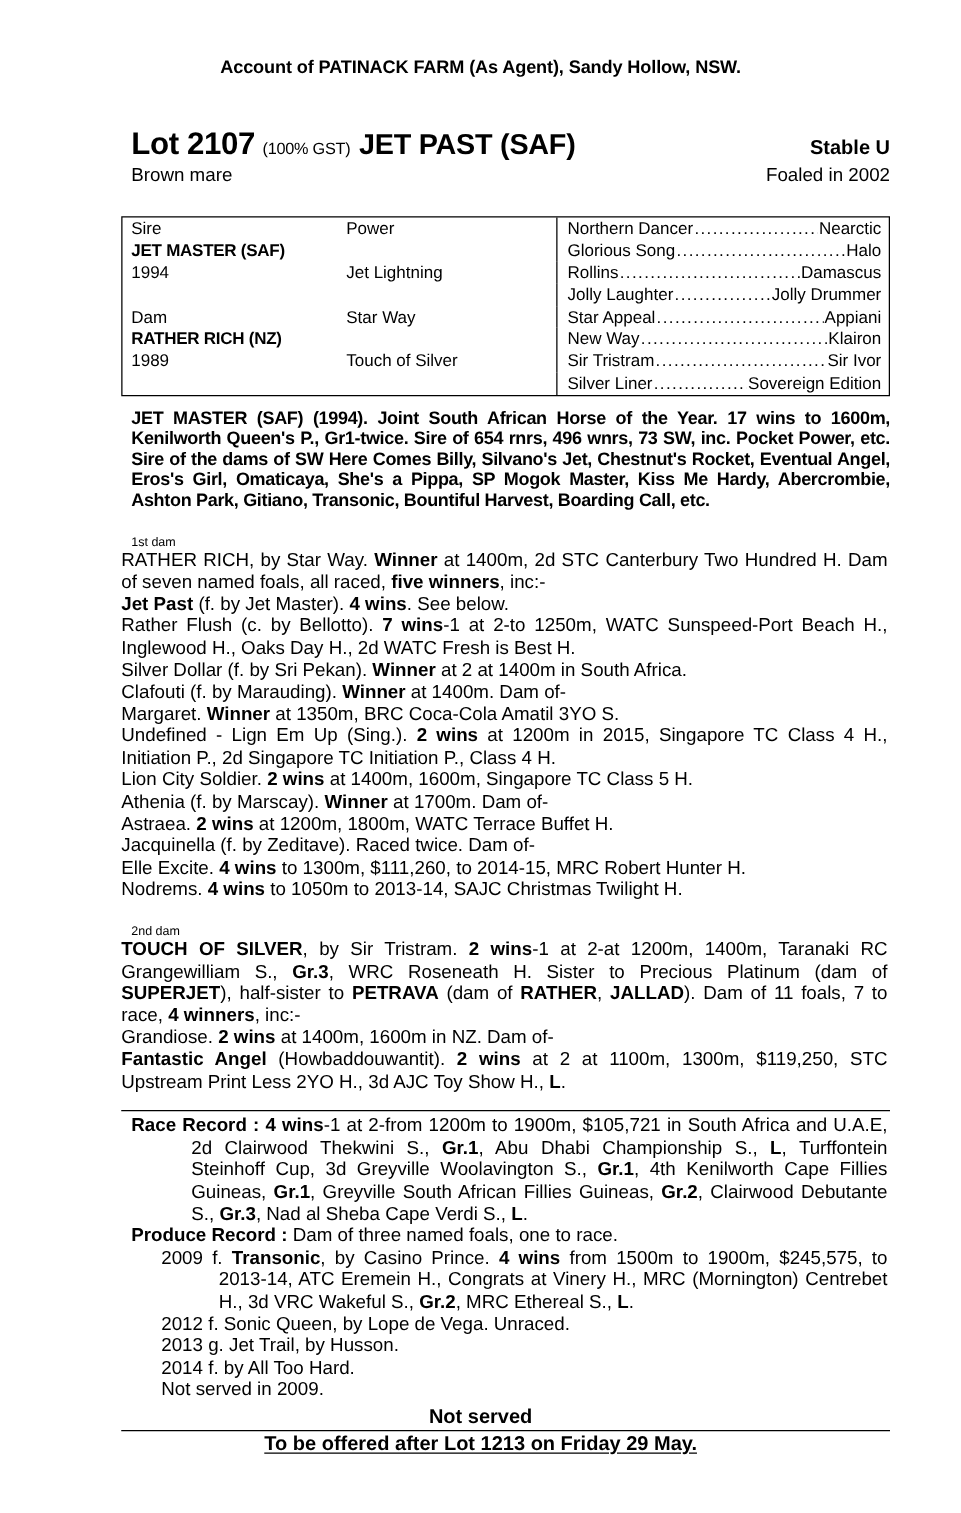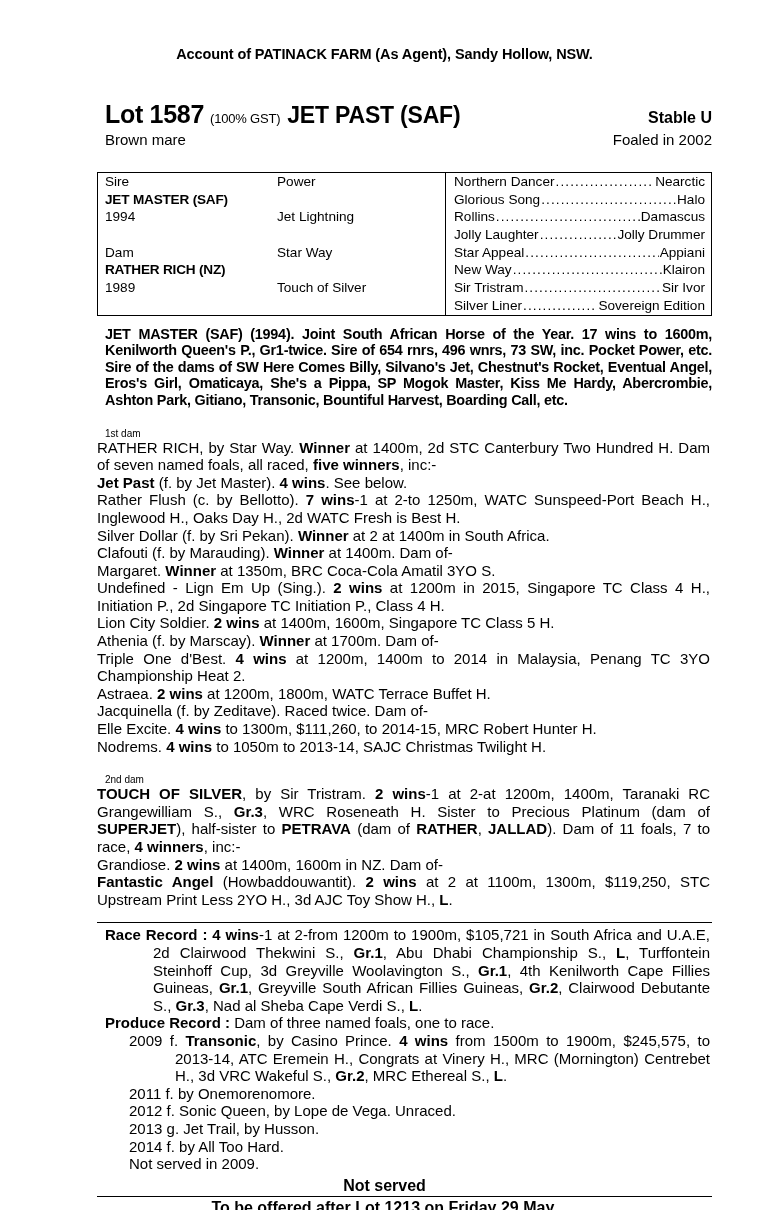--- a/index.html
+++ b/index.html
@@ -185,21 +185,21 @@
 </style>
 </head>
 <body>
 
 <div class="page">
 
   <div class="account-line">Account of PATINACK FARM (As Agent), Sandy Hollow, NSW.</div>
 
   <div class="lot-row">
     <div class="lot-left">
-      <span class="lot-number">Lot 1587</span>
+      <span class="lot-number">Lot 2107</span>
       <span class="gst">(100% GST)</span>
       <span class="horse-name">JET PAST (SAF)</span>
     </div>
     <div class="stable">Stable U</div>
   </div>
 
   <div class="sub-row">
     <span>Brown mare</span>
     <span>Foaled in 2002</span>
   </div>
@@ -305,42 +305,40 @@
   <div class="prose" id="first-dam-body">
       <p class="hang0">RATHER RICH, by Star Way. <b>Winner</b> at 1400m, 2d STC Canterbury Two Hundred H. Dam of seven named foals, all raced, <b>five winners</b>, inc:-</p>
       <p class="hang1"><b>Jet Past</b> (f. by Jet Master). <b>4 wins</b>. See below.</p>
       <p class="hang1">Rather Flush (c. by Bellotto). <b>7 wins</b>-1 at 2-to 1250m, WATC Sunspeed-Port Beach H., Inglewood H., Oaks Day H., 2d WATC Fresh is Best H.</p>
       <p class="hang1">Silver Dollar (f. by Sri Pekan). <b>Winner</b> at 2 at 1400m in South Africa.</p>
       <p class="hang1">Clafouti (f. by Marauding). <b>Winner</b> at 1400m. Dam of-</p>
       <p class="hang2">Margaret. <b>Winner</b> at 1350m, BRC Coca-Cola Amatil 3YO S.</p>
       <p class="hang2">Undefined - Lign Em Up (Sing.). <b>2 wins</b> at 1200m in 2015, Singapore TC Class 4 H., Initiation P., 2d Singapore TC Initiation P., Class 4 H.</p>
       <p class="hang2">Lion City Soldier. <b>2 wins</b> at 1400m, 1600m, Singapore TC Class 5 H.</p>
       <p class="hang1">Athenia (f. by Marscay). <b>Winner</b> at 1700m. Dam of-</p>
-      <p class="hang2">Triple One d'Best. <b>4 wins</b> at 1200m, 1400m to 2014 in Malaysia, Penang TC 3YO Championship Heat 2.</p>
       <p class="hang2">Astraea. <b>2 wins</b> at 1200m, 1800m, WATC Terrace Buffet H.</p>
       <p class="hang1">Jacquinella (f. by Zeditave). Raced twice. Dam of-</p>
       <p class="hang2">Elle Excite. <b>4 wins</b> to 1300m, $111,260, to 2014-15, MRC Robert Hunter H.</p>
       <p class="hang2">Nodrems. <b>4 wins</b> to 1050m to 2013-14, SAJC Christmas Twilight H.</p>
     </div>
 
   <div class="section-head">2nd dam</div>
   <div class="prose" id="second-dam-body">
       <p class="hang0"><b>TOUCH OF SILVER</b>, by Sir Tristram. <b>2 wins</b>-1 at 2-at 1200m, 1400m, Taranaki RC Grangewilliam S., <b>Gr.3</b>, WRC Roseneath H. Sister to Precious Platinum (dam of <b>SUPERJET</b>), half-sister to <b>PETRAVA</b> (dam of <b>RATHER</b>, <b>JALLAD</b>). Dam of 11 foals, 7 to race, <b>4 winners</b>, inc:-</p>
       <p class="hang1">Grandiose. <b>2 wins</b> at 1400m, 1600m in NZ. Dam of-</p>
       <p class="hang2"><b>Fantastic Angel</b> (Howbaddouwantit). <b>2 wins</b> at 2 at 1100m, 1300m, $119,250, STC Upstream Print Less 2YO H., 3d AJC Toy Show H., <b>L</b>.</p>
     </div>
 
   <hr class="rule">
 
   <div class="record">
     <p class="rec-hang" id="race-record"><b>Race Record : 4 wins</b>-1 at 2-from 1200m to 1900m, $105,721 in South Africa and U.A.E, 2d Clairwood Thekwini S., <b>Gr.1</b>, Abu Dhabi Championship S., <b>L</b>, Turffontein Steinhoff Cup, 3d Greyville Woolavington S., <b>Gr.1</b>, 4th Kenilworth Cape Fillies Guineas, <b>Gr.1</b>, Greyville South African Fillies Guineas, <b>Gr.2</b>, Clairwood Debutante S., <b>Gr.3</b>, Nad al Sheba Cape Verdi S., <b>L</b>.</p>
     <p class="rec-hang" id="produce-record"><b>Produce Record :</b> Dam of three named foals, one to race.</p>
     <div id="produce-lines">
         <p class="rec-item">2009 f. <b>Transonic</b>, by Casino Prince. <b>4 wins</b> from 1500m to 1900m, $245,575, to 2013-14, ATC Eremein H., Congrats at Vinery H., MRC (Mornington) Centrebet H., 3d VRC Wakeful S., <b>Gr.2</b>, MRC Ethereal S., <b>L</b>.</p>
-        <p class="rec-flat">2011 f. by Onemorenomore.</p>
         <p class="rec-flat">2012 f. Sonic Queen, by Lope de Vega. Unraced.</p>
         <p class="rec-flat">2013 g. Jet Trail, by Husson.</p>
         <p class="rec-flat">2014 f. by All Too Hard.</p>
         <p class="rec-flat">Not served in 2009.</p>
       </div>
   </div>
 
   <div class="not-served">Not served</div>
   <hr class="rule-foot">
   <div class="offered"><span>To be offered after Lot 1213 on Friday 29 May.</span></div>

